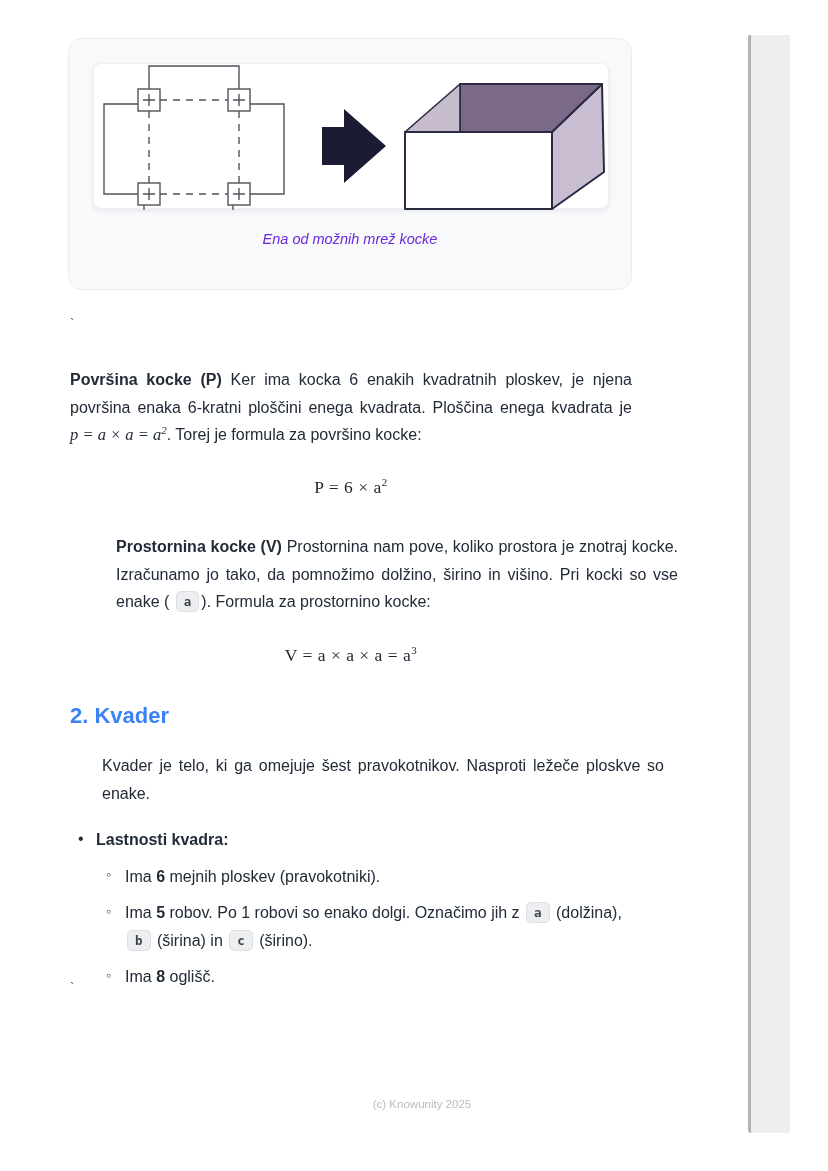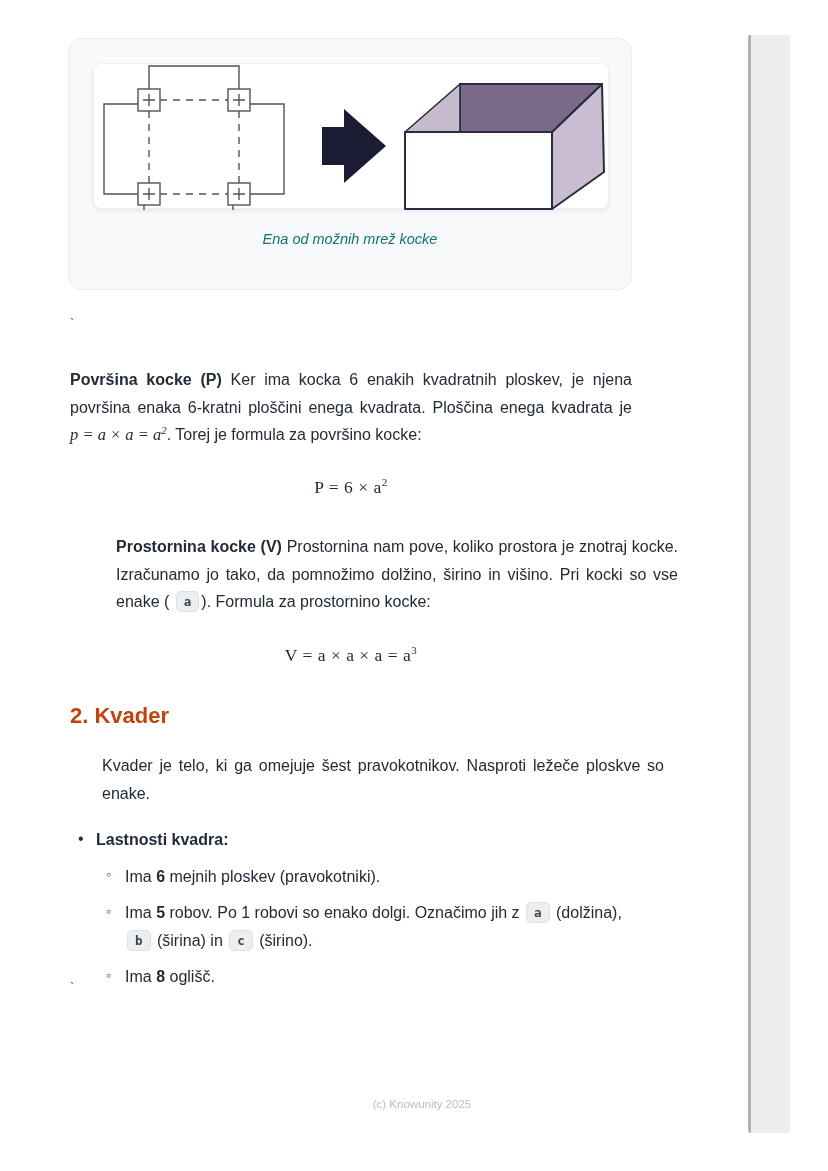--- a/index.html
+++ b/index.html
@@ -27,21 +27,21 @@
     border: 1px solid #eef0f2;
     border-radius: 8px;
     box-shadow: 0 2px 4px rgba(25,25,50,0.08);
   }
   .figure-panel svg { display:block; width: 516px; height: 146px; border-radius: 8px; }
   .figure-caption {
     position: absolute; left: 0; top: 192px; width: 100%;
     text-align: center;
     font-style: italic;
     font-size: 14.5px;
-    color: #0f766e;
+    color: #6d28d9;
   }
 
   
   .tick { position: absolute; left: 70px; font-size: 13px; color: #4b5563; }
   .tick-top { top: 316px; }
   .tick-bottom { top: 980px; }
 
   
   .para {
     position: absolute; left: 70px; width: 562px;
@@ -70,21 +70,21 @@
     font-size: 17.5px;
     color: #1d2633;
     letter-spacing: 0.5px;
   }
   .formula-p { top: 477px; }
   .formula-v { top: 645px; }
 
   .section-heading {
     position: absolute; left: 70px; top: 703px;
     font-size: 22px; font-weight: 600;
-    color: #c2410c;
+    color: #3b82f6;
   }
 
   
   .badge {
     display: inline-block;
     background: #eceef0;
     border: 1px solid #dddfe3;
     border-radius: 5px;
     padding: 0 7px;
     margin: 0 2px;

